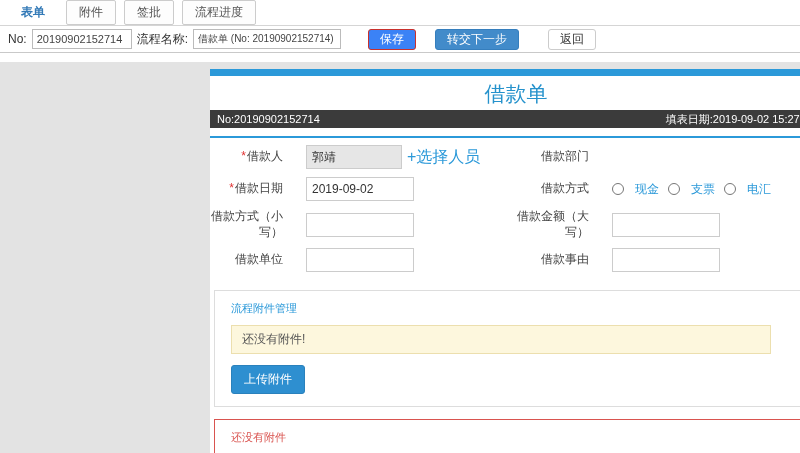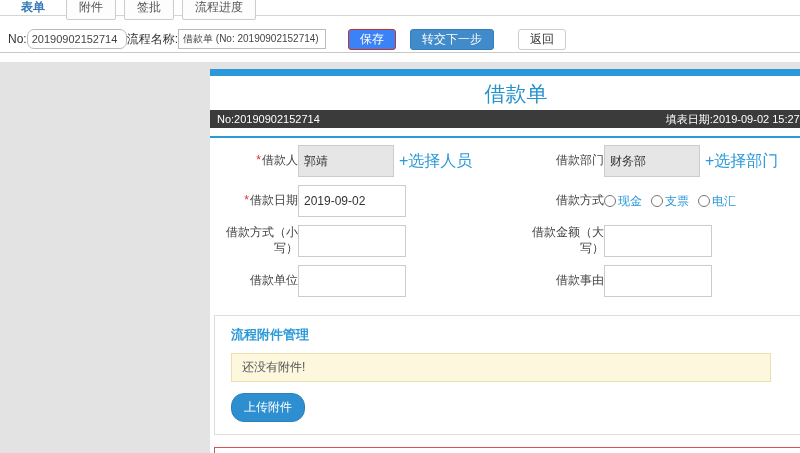--- a/index.html
+++ b/index.html
@@ -7,46 +7,46 @@
   body {
     font-family: "Liberation Sans", sans-serif;
     font-size: 12px;
     color: #333;
     background: #fff;
     position: relative;
   }
 
   
   .tabbar {
-    position: absolute; left: 0; top: 0; width: 800px; height: 16px;
+    position: absolute; left: 0; top: 0; width: 800px; height: 26px;
     background: #fff; border-bottom: 1px solid #d5d5d5;
     display: flex; align-items: center; padding-left: 8px; gap: 8px;
   }
   .tab {
     padding: 3px 12px; font-size: 12px; color: #555;
     background: #fdfdfd; border: 1px solid #ccc; border-radius: 2px;
     cursor: pointer; white-space: nowrap;
   }
   .tab.active {
     background: transparent; border-color: transparent;
     color: #337ab7; font-weight: bold;
   }
 
   
   .toolbar {
     position: absolute; left: 0; top: 26px; width: 800px; height: 27px;
     background: #fff; border-bottom: 1px solid #c9c9c9;
-    display: flex; align-items: center; padding-left: 8px; 
+    display: flex; align-items: center; padding-left: 8px; gap: 5px;
   }
   .tb-label { font-size: 12px; color: #333; white-space: nowrap; }
   .tb-input {
     height: 20px; border: 1px solid #bbb; padding: 0 4px;
     font-family: inherit; font-size: 11px; color: #444; background: #fff;
   }
-  .no-input { width: 100px; border-radius: 7px; }
+  .no-input { width: 100px; }
   .process-input { width: 148px; font-size: 10px; }
   .btn {
     height: 21px; padding: 0 11px; font-size: 12px; border-radius: 3px;
     cursor: pointer; font-family: inherit; line-height: 19px;
   }
   .btn-save { background: #3b82f6; border: 1px solid #c9302c; color: #fff; margin-left: 22px; }
   .btn-next { background: #428bca; border: 1px solid #357ebd; color: #fff; margin-left: 14px; }
   .btn-back { background: #fff; border: 1px solid #ccc; color: #333; margin-left: 24px; }
 
   
@@ -67,48 +67,48 @@
     height: 18px; background: #3b3b3b; color: #fff; font-size: 11px;
     display: flex; justify-content: space-between; align-items: center;
     padding: 0 7px; white-space: nowrap; overflow: hidden;
   }
   .form-sep { margin-top: 8px; border-top: 2px solid #2b99d9; }
 
   
   .form-table { display: flex; flex-wrap: wrap; padding: 3px 0 6px; }
   .frow { width: 50%; display: flex; align-items: center; padding: 4px 0; }
   .flabel {
-    width: 88px; flex-shrink: 0; text-align: right; padding-right: 0;
+    width: 96px; flex-shrink: 0; text-align: right; padding-right: 23px;
     color: #444; font-size: 12px; line-height: 1.3;
   }
   .req { color: #e03131; margin-right: 1px; }
   .ffield { display: flex; align-items: center; }
   .f-input {
-    height: 32px; border: 1px solid #ccc; padding: 0 5px;
+    height: 24px; border: 1px solid #ccc; padding: 0 5px;
     font-family: inherit; font-size: 12px; width: 108px; background: #fff; color: #333;
   }
   .f-readonly { background: #e6e6e6; width: 96px; }
   .sel-link { color: #2b99d9; font-size: 16px; margin-left: 5px; text-decoration: none; cursor: pointer; white-space: nowrap; }
   .radio-group { display: flex; align-items: center; gap: 9px; color: #2b99d9; }
-  .radio-opt { display: flex; align-items: center; gap: 2px; cursor: pointer; color: #2b99d9; font-size: 12px; }
+  .radio-opt { display: flex; align-items: center; gap: 11px; cursor: pointer; color: #2b99d9; font-size: 12px; }
   .radio-opt input { width: 12px; height: 12px; margin: 0; }
 
   
   .section { margin: 8px 4px 0 4px; border: 1px solid #ddd; padding: 10px 16px 12px; background: #fff; }
   .section.red { border-color: #d9534f; margin-top: 12px; }
-  .section-title { font-size: 13px; font-weight: bold; margin-bottom: 9px; }
+  .section-title { font-size: 11px; font-weight: normal; margin-bottom: 9px; }
   .section-title.blue { color: #2b99d9; }
   .section-title.redtxt { color: #d9534f; }
   .alert {
     width: 540px; background: #fdf7dd; border: 1px solid #ecdfae;
     padding: 5px 10px; font-size: 12px; color: #555; margin-bottom: 11px;
   }
   .btn-upload {
     background: #2e8fd0; border: 1px solid #2a81bc; color: #fff;
-    padding: 5px 12px; font-size: 12px; border-radius: 13px; cursor: pointer; font-family: inherit;
+    padding: 5px 12px; font-size: 12px; border-radius: 3px; cursor: pointer; font-family: inherit;
   }
 
   
   .editor { width: 540px; border: 1px solid #ccc; background: #fff; }
   .editor-toolbar {
     display: flex; align-items: center; gap: 1px; padding: 3px 5px;
     border-bottom: 1px solid #ddd; background: #fff;
   }
 </style>
 </head>
@@ -149,24 +149,20 @@
         </div>
         <div class="ffield">
           <input type="text" class="f-input f-readonly" value="郭靖" style="">
           <a class="sel-link">+选择人员</a>
         </div>
       </div>
 
       <div class="frow">
         <div class="flabel">
           <span>借款部门</span>
-        </div>
-        <div class="ffield">
-          <input type="text" class="f-input f-readonly" value="财务部" style="">
-          <a class="sel-link">+选择部门</a>
         </div>
       </div>
 
       <div class="frow">
         <div class="flabel">
           <span class="req">*</span><span>借款日期</span>
         </div>
         <div class="ffield">
           <input type="text" class="f-input" value="2019-09-02" style="">
         </div>

